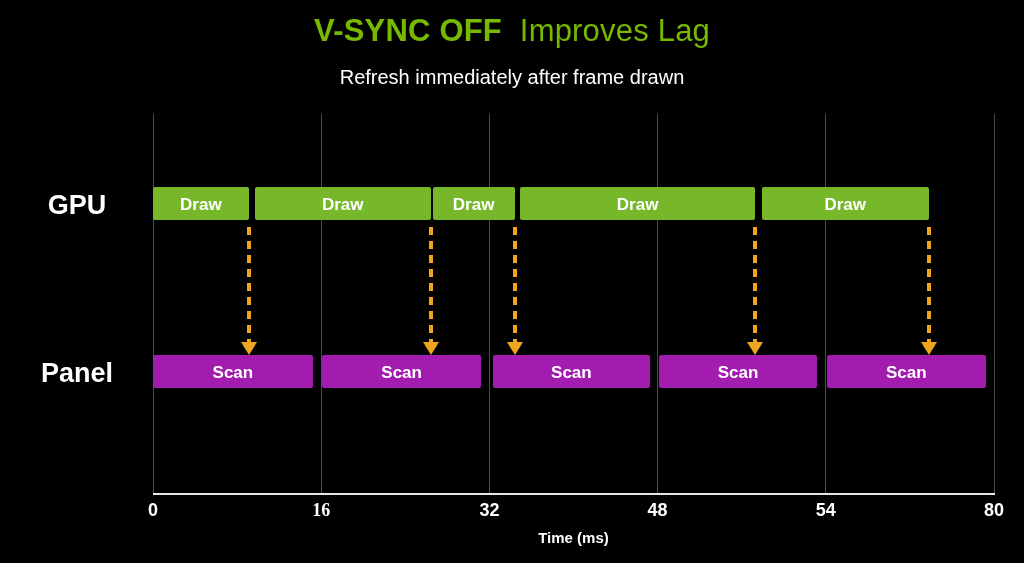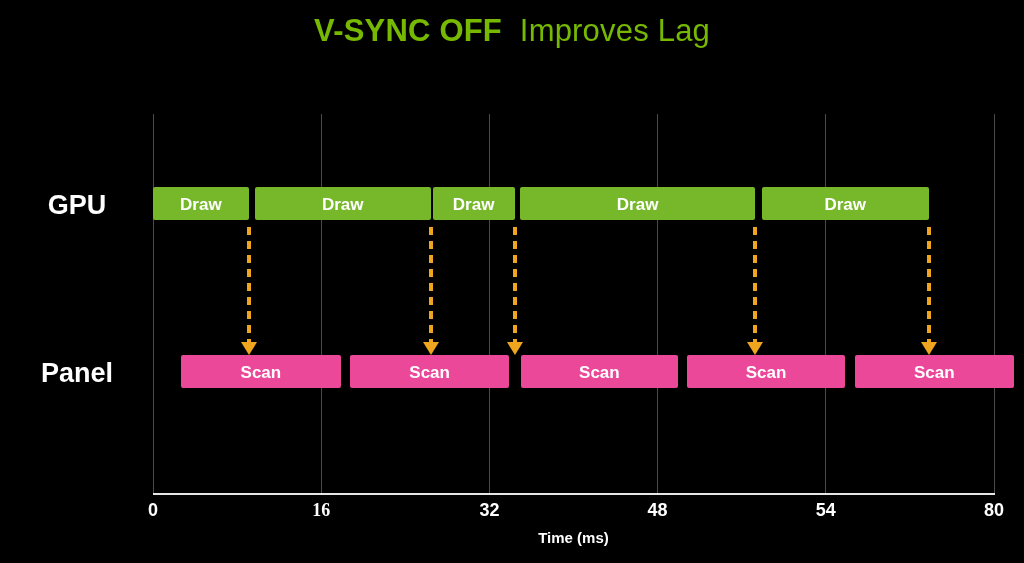--- a/index.html
+++ b/index.html
@@ -60,21 +60,21 @@
     height: 33px;
     border-radius: 2px;
     color: #ffffff;
     font-size: 17px;
     font-weight: 600;
     line-height: 36px;
     text-align: center;
     box-sizing: border-box;
   }
   .seg-draw { background: #76B829; }
-  .seg-scan { background: #ec4899; margin-left: 28px; }
+  .seg-scan { background: #a21caf; }
   .arrow-shaft {
     position: absolute;
     width: 4px;
     background-image: repeating-linear-gradient(
       to bottom, #F0A51E 0px, #F0A51E 8px, transparent 8px, transparent 14px);
   }
   .arrow-head {
     position: absolute;
     width: 0; height: 0;
     border-left: 8px solid transparent;
@@ -103,20 +103,21 @@
 </head>
 <body>
 
 <div id="slide">
 
   <div class="title-line">
     <span class="title-highlight">V-SYNC OFF</span>
     <span class="title-rest">Improves Lag</span>
   </div>
 
+  <div class="subtitle-line">Refresh immediately after frame drawn</div>
 
   <div id="chart">
     <div class="row-label" style="top:355px;">Panel</div>
     <div class="row-label" style="top:187px;">GPU</div>
 
   <div class="gridline" style="left: 152.5px;"></div>
       <div class="gridline" style="left: 320.7px;"></div>
       <div class="gridline" style="left: 488.9px;"></div>
       <div class="gridline" style="left: 657.1px;"></div>
       <div class="gridline" style="left: 825.3px;"></div>

